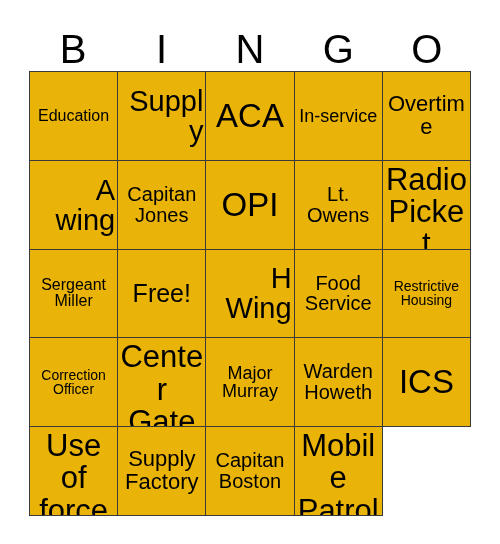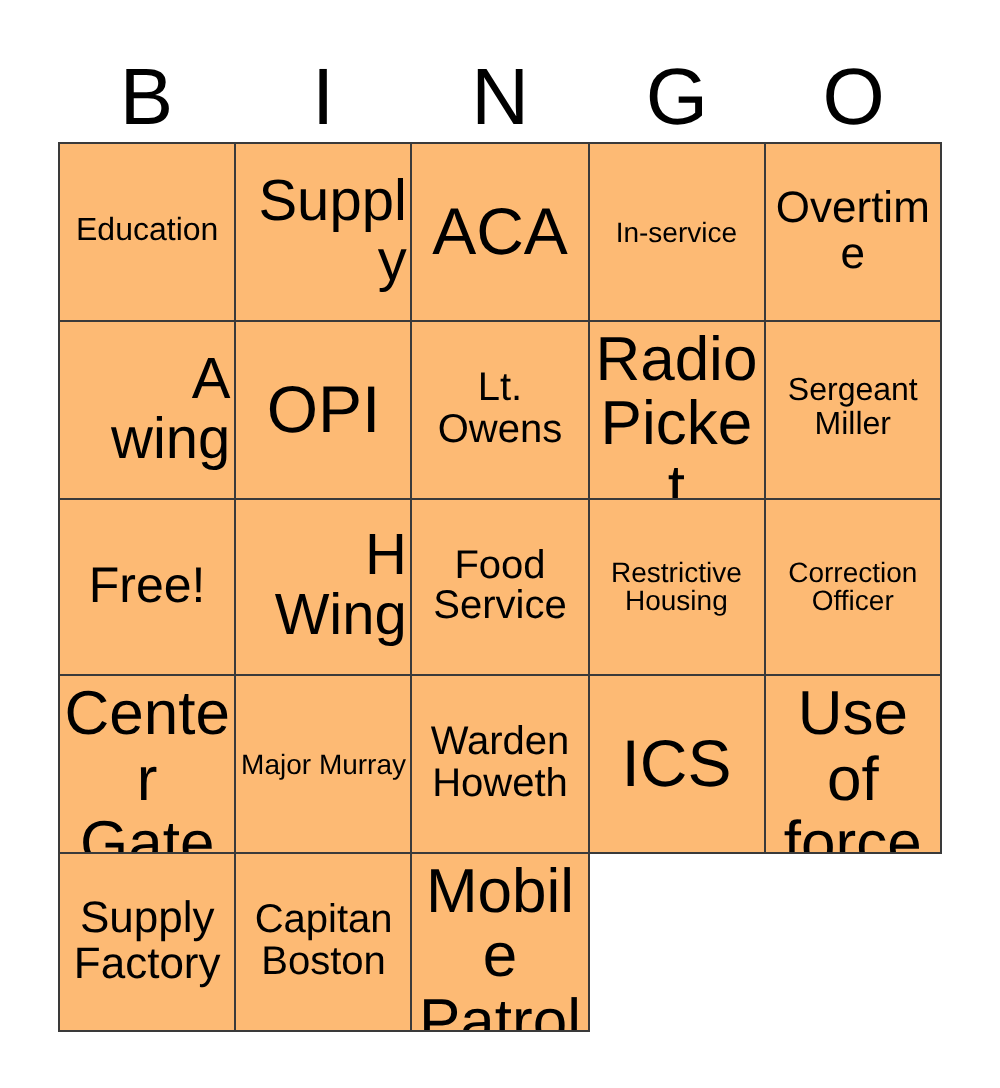--- a/index.html
+++ b/index.html
@@ -64,38 +64,38 @@
   .cell {
     border-right: 1px solid #3a3a3a;
     border-bottom: 1px solid #3a3a3a;
     box-sizing: border-box;
     display: flex;
     align-items: center;
     justify-content: center;
     text-align: center;
     padding: 1px 2px;
     overflow: hidden;
-    background: #fdba74;
+    background: #eab308;
   }
   .cell-text {
     display: block;
     width: 100%;
     line-height: 1.04;
     color: #000000;
     word-wrap: break-word;
     overflow-wrap: break-word;
     hyphens: none;
   }
 
   
   .fs-xs   { font-size: 14px; }
   .fs-sm   { font-size: 16px; }
   .fs-smd  { font-size: 22px; }
   .fs-md   { font-size: 20px; }
-  .fs-mdl  { font-size: 14px; }
+  .fs-mdl  { font-size: 18px; }
   .fs-lg   { font-size: 31px; margin-top: 15px; }
   .fs-xl   { font-size: 29px; text-align: right; }
   .fs-xxl  { font-size: 25px; }
   .fs-huge { font-size: 33px; }
 </style>
 </head>
 <body>
 
 <div id="bingo-card">
 
@@ -120,20 +120,23 @@
     </div>
     <div class="cell">
       <span class="cell-text fs-mdl">In-service</span>
     </div>
     <div class="cell">
       <span class="cell-text fs-smd">Overtime</span>
     </div>
 
     <div class="cell">
       <span class="cell-text fs-xl">A wing</span>
+    </div>
+    <div class="cell">
+      <span class="cell-text fs-md">Capitan Jones</span>
     </div>
     <div class="cell">
       <span class="cell-text fs-huge">OPI</span>
     </div>
     <div class="cell">
       <span class="cell-text fs-md">Lt. Owens</span>
     </div>
 
     <div class="cell">
       <span class="cell-text fs-lg">Radio Picket</span>

